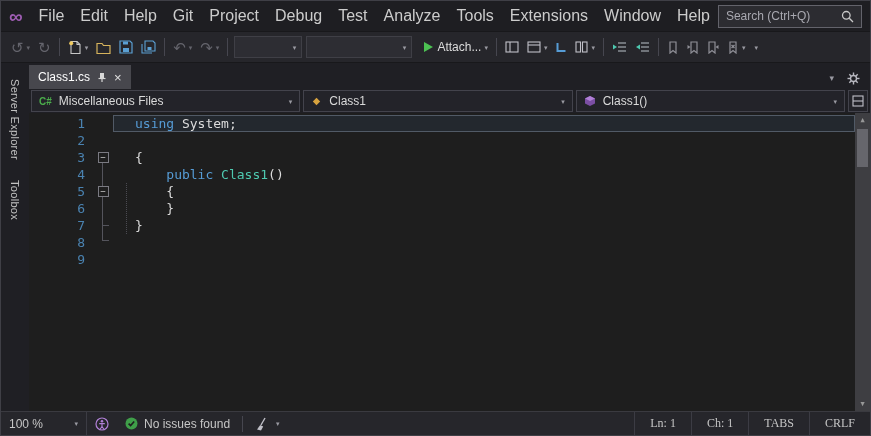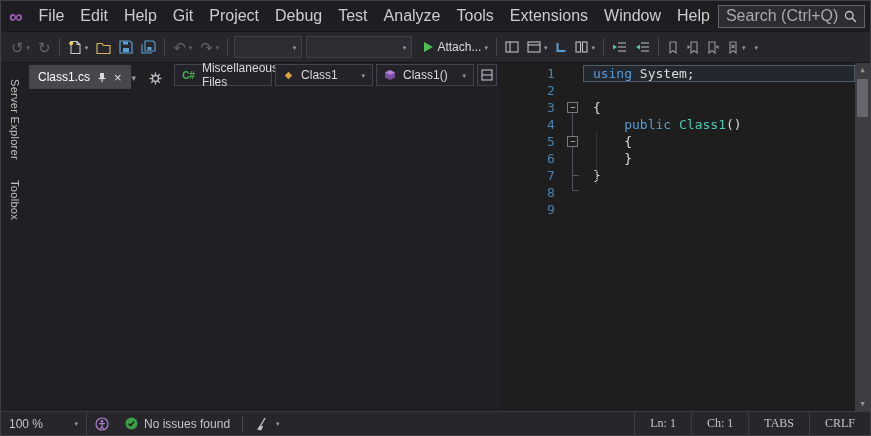--- a/index.html
+++ b/index.html
@@ -11,21 +11,21 @@
 
   
   .menubar { height:30px; flex:0 0 30px; display:flex; align-items:center;
              background:#1e1e22; padding:0 8px 0 6px; }
   .vs-logo { color:#a05eb5; font-size:19px; font-weight:bold; line-height:1;
              margin:0 8px 0 2px; }
   .menu-item { font-size:16px; color:#cccccc; padding:4px 8px; white-space:nowrap; }
   .search-box { margin-left:auto; width:218px; height:23px; background:#2c2c31;
                 border:1px solid #63636b; display:flex; align-items:center;
                 padding:0 7px; gap:6px; }
-  .search-text { flex:1; color:#a8a8b0; font-size:16px; white-space:nowrap; overflow:hidden; }
+  .search-text { flex:1; color:#a8a8b0; font-size:12px; white-space:nowrap; overflow:hidden; }
 
   
   .toolbar { height:32px; flex:0 0 32px; display:flex; align-items:center;
              background:#26262b; border-top:1px solid #18181b; border-bottom:1px solid #18181b;
              padding:0 6px; }
   .tbtn { height:24px; display:flex; align-items:center; justify-content:center;
           padding:0 4px; gap:2px; border-radius:2px; }
   .glyph { font-size:15px; line-height:1; color:#c0c0c8; }
   .dis { color:#64646c !important; }
   .caret { font-size:7px; color:#9a9aa2; line-height:1; margin-left:1px; }
@@ -37,21 +37,21 @@
   .play-triangle { width:0; height:0; border-left:9px solid #4cc152;
                    border-top:5px solid transparent; border-bottom:5px solid transparent;
                    margin-right:2px; }
 
   
   .main { flex:1; display:flex; min-height:0; }
   .side-strip { width:28px; flex:0 0 28px; background:#1f1f24; display:flex;
                 flex-direction:column; align-items:center; padding-top:6px; }
   .side-tab { writing-mode:vertical-rl; font-size:11px; color:#c2c2c2;
               padding:10px 0; letter-spacing:0.3px; }
-  .doc-area { flex:1; display:flex; background:#1f1f24; min-width:0; }
+  .doc-area { flex:1; display:flex; flex-direction:column; background:#1f1f24; min-width:0; }
 
   
   .tab-row { height:26px; flex:0 0 26px; display:flex; align-items:flex-end; }
   .tab { height:24px; background:#47474d; color:#ffffff; display:flex; align-items:center;
          gap:7px; padding:0 9px; font-size:12px; white-space:nowrap; }
   .tab-close { color:#e0e0e0; font-size:13px; line-height:1; }
   .tab-row-right { margin-left:auto; display:flex; align-items:center; gap:13px;
                    padding:0 10px 4px 0; }
 
   
@@ -70,21 +70,21 @@
                  font-family:"DejaVu Sans Mono", monospace; font-size:13px; line-height:17px; }
   .gutter { width:64px; flex:0 0 64px; padding-top:2px; text-align:right; color:#4a82b0; }
   .ln { height:17px; padding-right:8px; }
   .fold-gutter { width:20px; flex:0 0 20px; padding-top:2px; position:relative; }
   .fold-cell { height:17px; display:flex; align-items:center; justify-content:center; }
   .fold-box { width:11px; height:11px; border:1px solid #7a7a82; background:#1e1e1e;
               color:#c8c8c8; font-size:9px; line-height:9px; text-align:center; z-index:2; }
   .fold-line { position:absolute; left:9px; width:0; border-left:1px solid #54545c; }
   .fold-tick { position:absolute; left:9px; height:0; width:7px; border-top:1px solid #54545c; }
   .code-area { flex:1; padding-top:2px; position:relative; min-width:0; }
-  .code-line { height:17px; white-space:pre; padding-left:10px; }
+  .code-line { height:17px; white-space:pre; padding-left:22px; }
   .caret-line { box-shadow:inset 0 0 0 1px #515a66; background:rgba(60,95,130,0.16); }
   .kw { color:#569cd6; }
   .ty { color:#4ec9b0; }
   .pl { color:#dcdcdc; }
   .indent-guide { position:absolute; left:13px; top:70px; height:51px; width:0;
                   border-left:1px dotted #4b4b52; }
 
   
   .vscroll { width:15px; flex:0 0 15px; background:#3e3e42; display:flex;
              flex-direction:column; }

